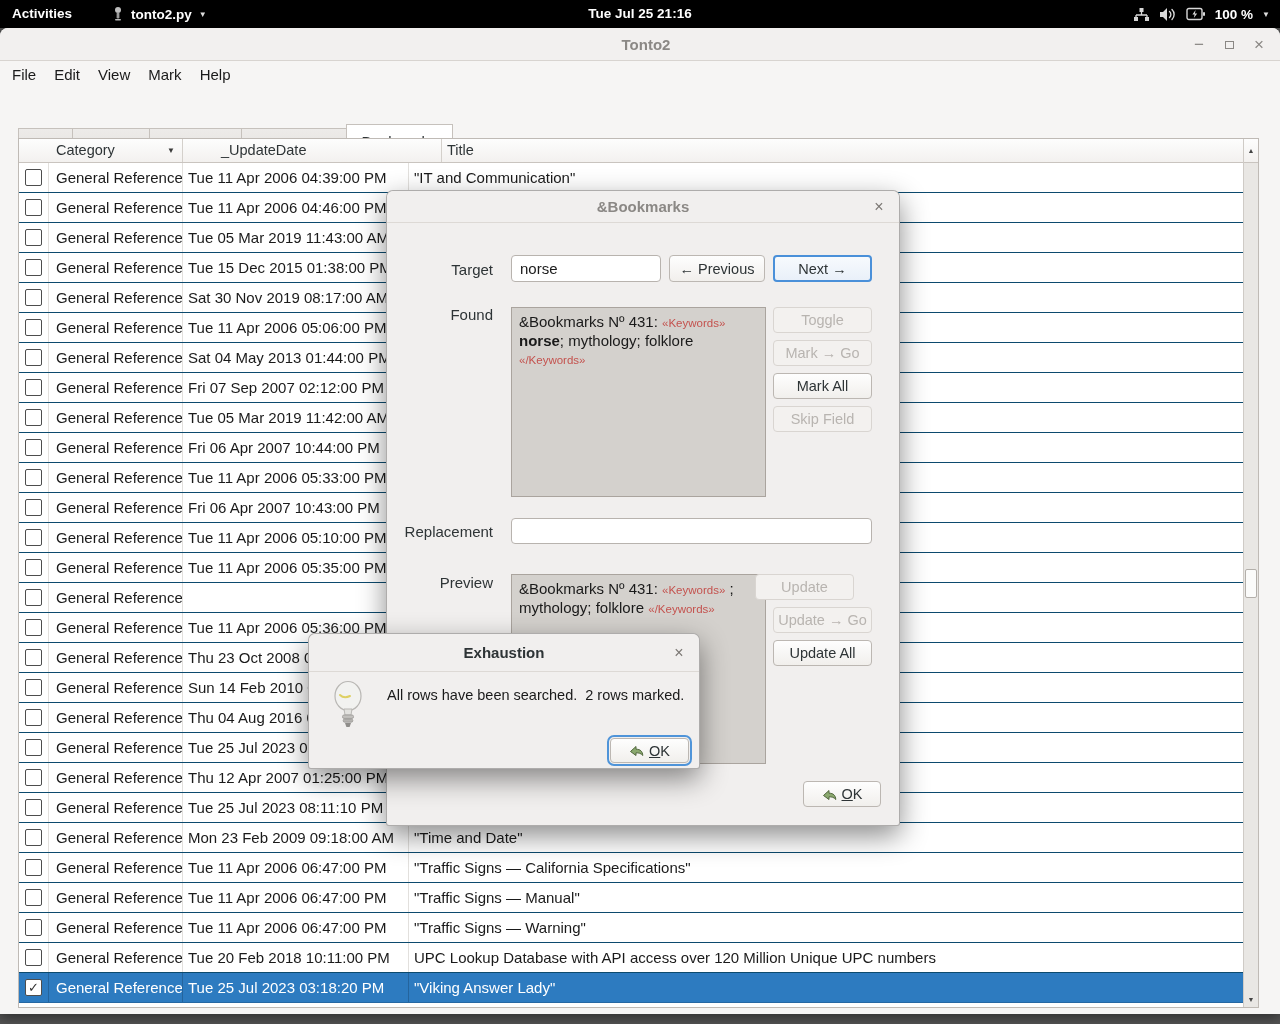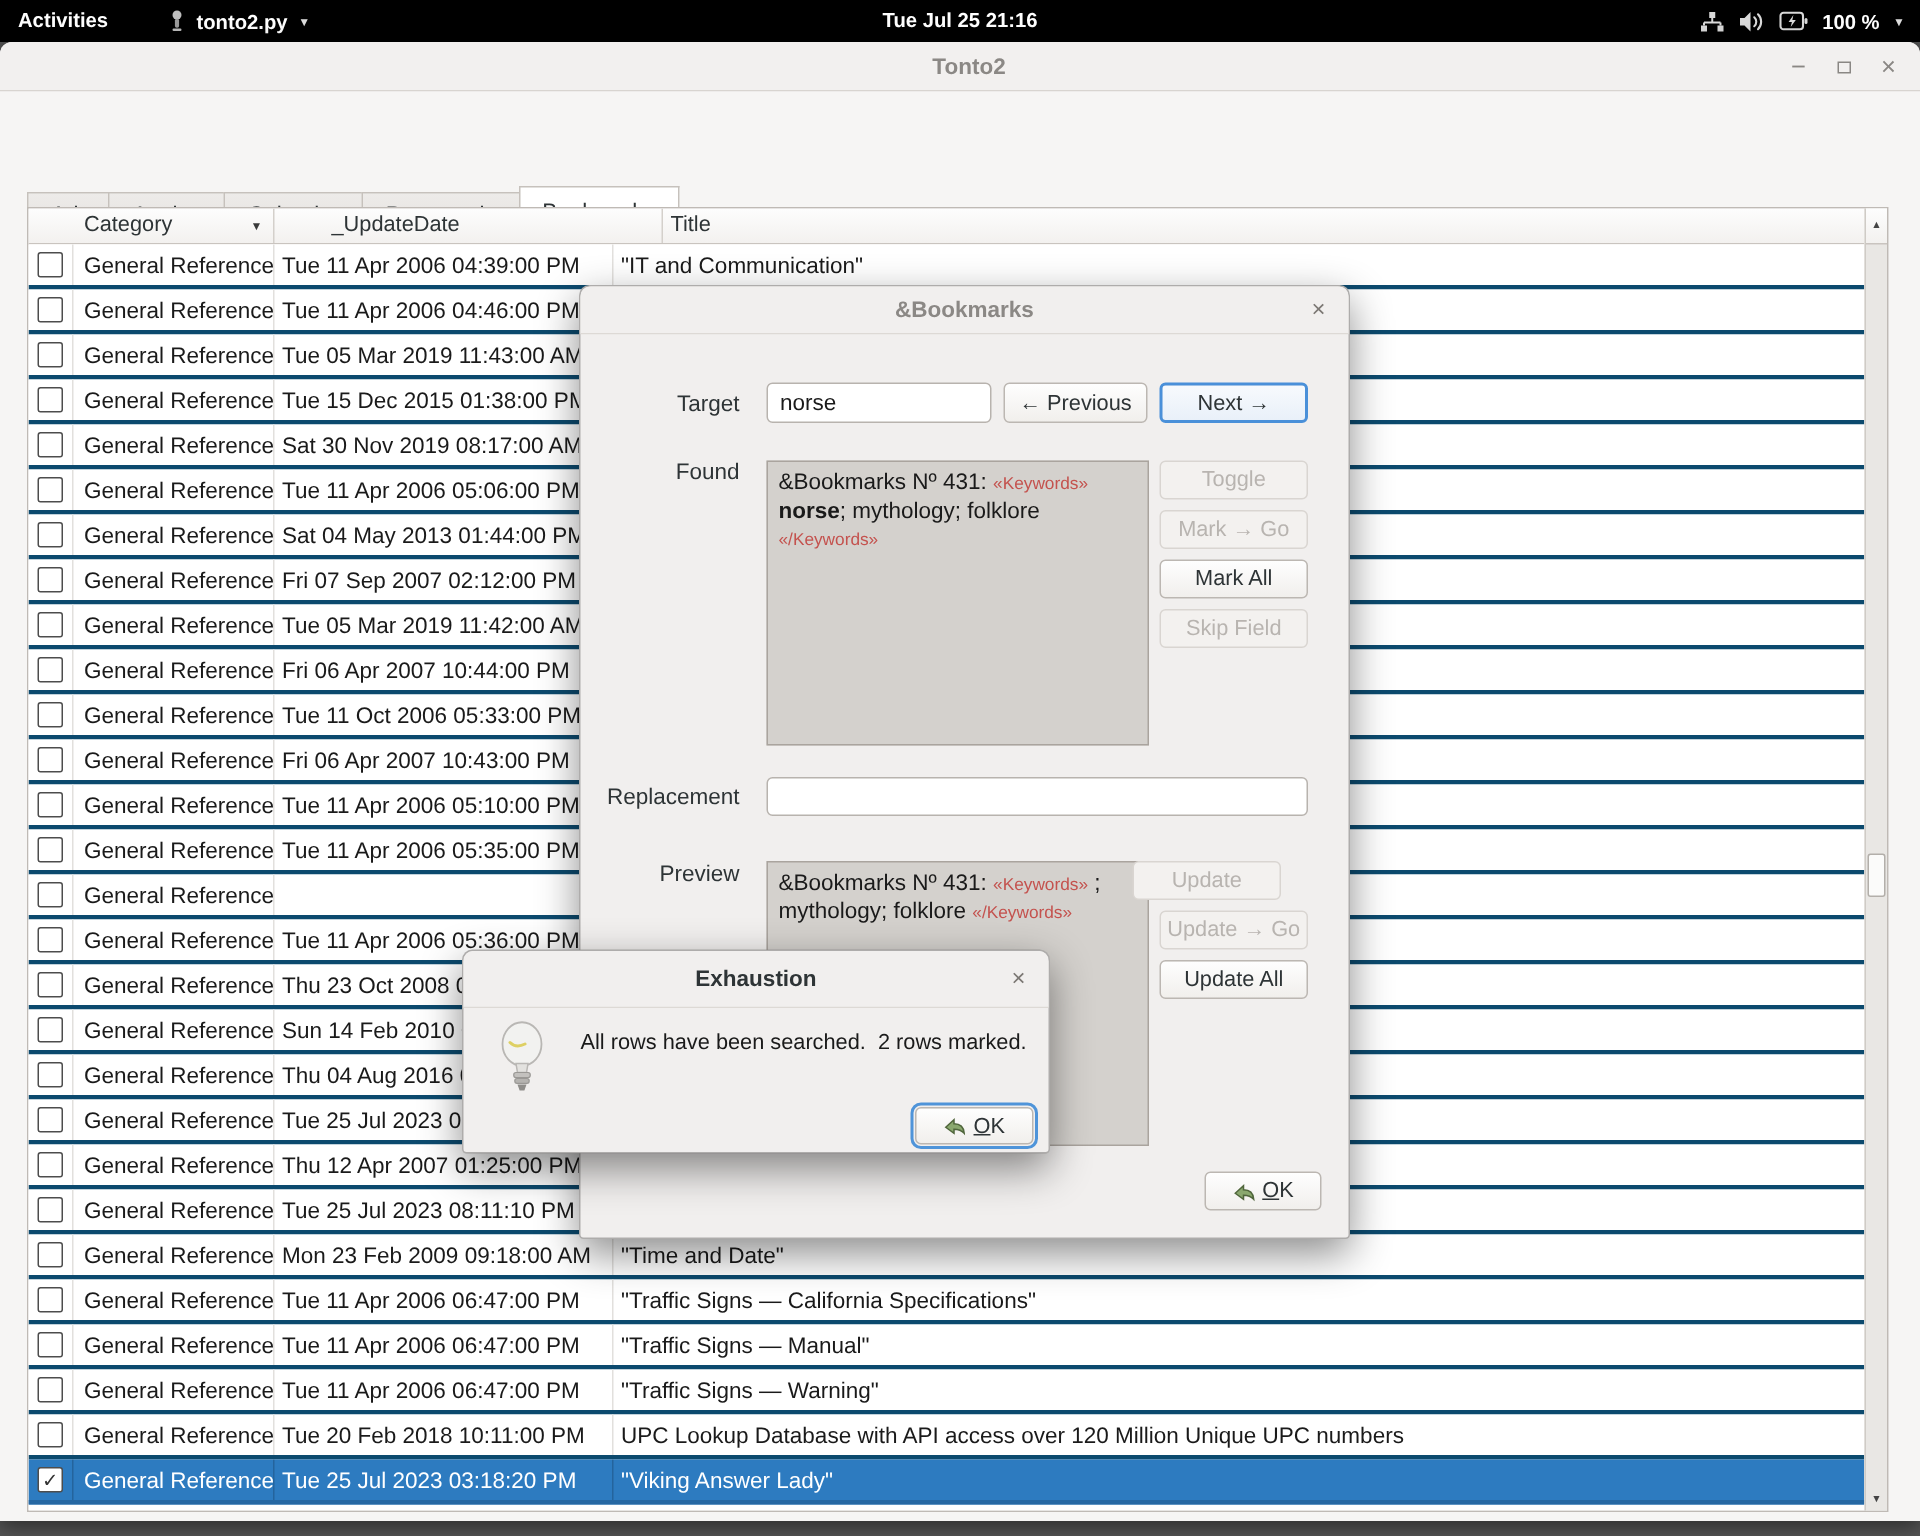--- a/index.html
+++ b/index.html
@@ -42,21 +42,21 @@
   
   .table-frame { position:absolute; left:18px; top:110px; width:1241px; height:870px;
     background:#fff; border:1px solid #bfbab5; display:flex; }
   .table-main { flex:1; display:flex; flex-direction:column; overflow:hidden; }
   .thead { display:flex; height:24px; background:linear-gradient(#fdfdfd,#f3f1ef); border-bottom:1px solid #c9c4bf; flex:none;align-items:flex-end; }
   .th { border-right:1px solid #d4d0cb; font-size:14.5px; color:#2e3436; line-height:23px; position:relative; white-space:nowrap; overflow:hidden; }
   .th.c0 { width:30px; } .th.c1 { width:134px; padding-left:7px; }
   .th.c2 { width:226px; padding-left:5px;margin-left:33px; } .th.c3 { flex:1; padding-left:5px; border-right:none; }
   .sort-ind { position:absolute; right:7px; top:0; font-size:8px; color:#3a3a3a; }
   .tbody { flex:1; background:#fff; }
-  .row { display:flex; height:30px; border-bottom:3px solid #0c4a6e; background:#fff; }
+  .row { display:flex; height:30px; border-bottom:1px solid #0c4a6e; background:#fff; }
   .cell { border-right:1px solid #e2e0dd; white-space:nowrap; overflow:hidden; line-height:29px; font-size:15px; color:#1a1a1a; }
   .cell.ck { width:30px; display:flex; align-items:center; justify-content:center; }
   .cell.cat { width:134px; padding-left:7px; }
   .cell.dat { width:226px; padding-left:5px; }
   .cell.tit { flex:1; padding-left:5px; border-right:none; }
   .checkbox { width:17px; height:17px; background:#fff; border:1px solid #4d4d4d; border-radius:2px;
     display:flex; align-items:center; justify-content:center; font-size:13px; font-weight:700; color:#333; }
   .row.selected { background:#2d7bc0; border-bottom-color:#2668a3; }
   .row.selected .cell { color:#fff; border-right-color:rgba(0,0,0,.18); }
 
@@ -144,20 +144,27 @@
         <span>−</span>
       </div>
     <div class="winctrl max">
         <span class="box"></span>
       </div>
     <div class="winctrl close">
         <span>×</span>
       </div>
   </div>
 
+  <nav class="menubar" id="menubar">
+      <div class="menu-item">File</div>
+      <div class="menu-item">Edit</div>
+      <div class="menu-item">View</div>
+      <div class="menu-item">Mark</div>
+      <div class="menu-item">Help</div>
+    </nav>
 
   <div class="tabbar" id="tabbar">
       <div class="tab"><u>A</u>dr</div>
       <div class="tab"><u>A</u>pples</div>
       <div class="tab"><u>C</u>alendar</div>
       <div class="tab"><u>P</u>asswords</div>
       <div class="tab active"><u>B</u>ookmarks</div>
     </div>
 
   <div class="table-frame">
@@ -247,21 +254,21 @@
             </div>
             <div class="cell cat">General Reference</div>
             <div class="cell dat">Fri 06 Apr 2007 10:44:00 PM</div>
             <div class="cell tit"></div>
           </div>
           <div class="row">
             <div class="cell ck">
               <div class="checkbox"></div>
             </div>
             <div class="cell cat">General Reference</div>
-            <div class="cell dat">Tue 11 Oct 2006 05:33:00 PM</div>
+            <div class="cell dat">Tue 11 Apr 2006 05:33:00 PM</div>
             <div class="cell tit"></div>
           </div>
           <div class="row">
             <div class="cell ck">
               <div class="checkbox"></div>
             </div>
             <div class="cell cat">General Reference</div>
             <div class="cell dat">Fri 06 Apr 2007 10:43:00 PM</div>
             <div class="cell tit"></div>
           </div>

